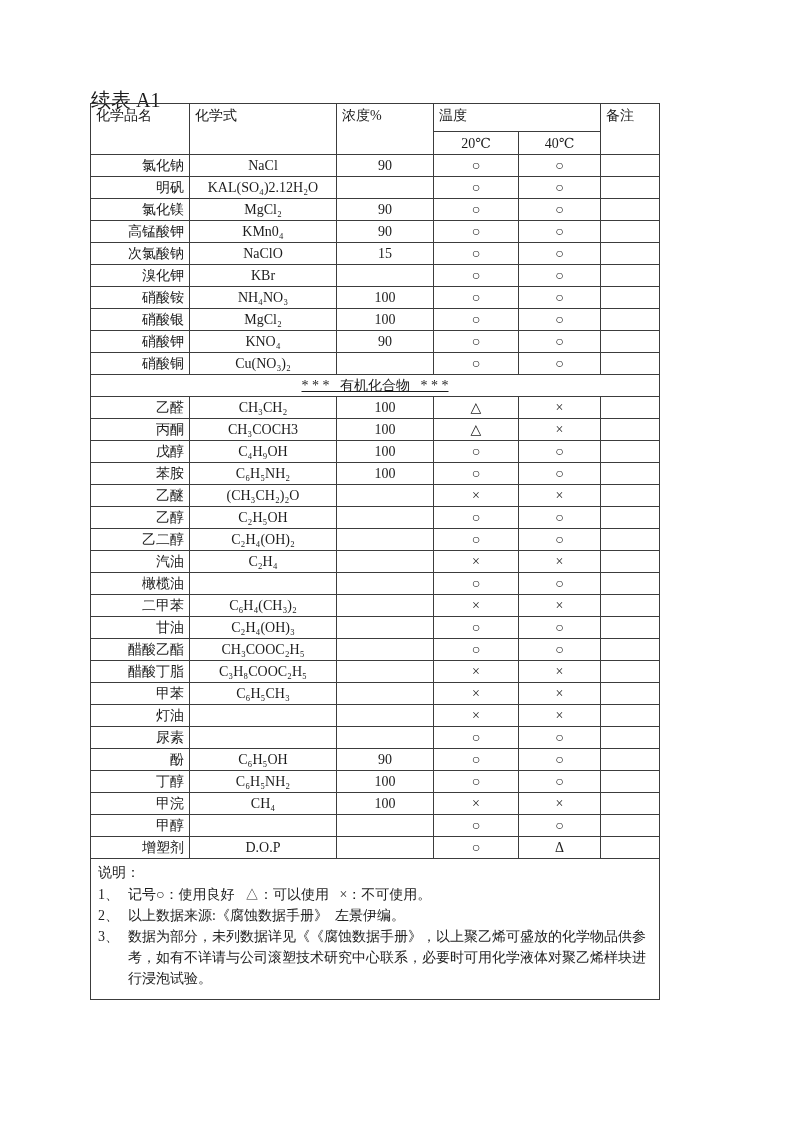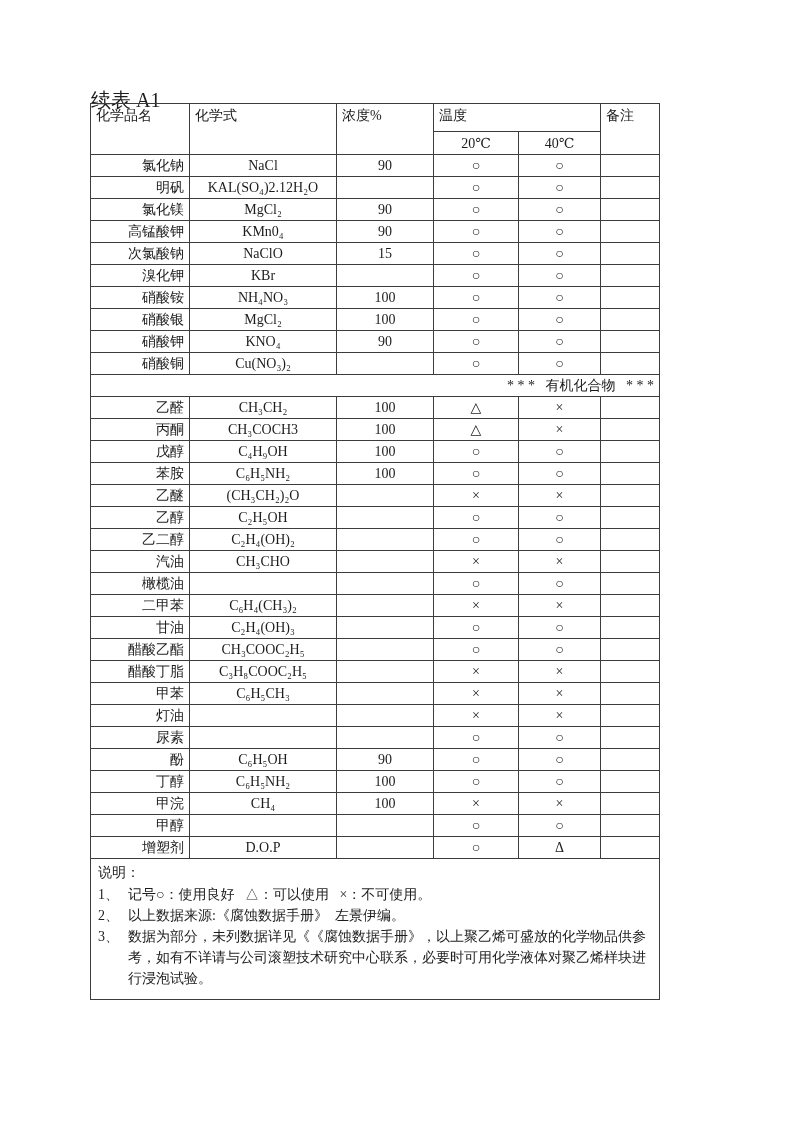--- a/index.html
+++ b/index.html
@@ -31,21 +31,21 @@
   .chem thead tr.h1 th { height:24px; }
   .chem thead tr.h2 th { height:19px; }
   .chem thead th.sub { text-align:center; }
   .chem tbody td { height:21px; line-height:21px; }
   .c-name   { text-align:right; }
   .c-formula{ text-align:center; }
   .c-conc   { text-align:center; }
   .c-mark   { text-align:center; }
   .c-remark { text-align:left; }
   .section-cell {
-    text-align:right; white-space:pre !important; padding-left:7px;
+    text-align:center; white-space:pre !important; padding-left:7px;text-decoration:underline;
   }
   .notes-cell {
     padding:3px 8px 10px 7px !important;
     height:auto !important; line-height:21px !important;
     white-space:normal !important;
     vertical-align:top;
   }
   .notes-title { line-height:22px; }
   .note-item { display:flex; align-items:flex-start; }
   .note-num { flex:0 0 30px; }
@@ -215,21 +215,21 @@
         <tr>
           <td class="c-name">乙二醇</td>
           <td class="c-formula">C₂H₄(OH)₂</td>
           <td class="c-conc"></td>
           <td class="c-mark">○</td>
           <td class="c-mark">○</td>
           <td class="c-remark"></td>
         </tr>
         <tr>
           <td class="c-name">汽油</td>
-          <td class="c-formula">CH₃CHO</td>
+          <td class="c-formula">C₂H₄</td>
           <td class="c-conc"></td>
           <td class="c-mark">×</td>
           <td class="c-mark">×</td>
           <td class="c-remark"></td>
         </tr>
         <tr>
           <td class="c-name">橄榄油</td>
           <td class="c-formula"></td>
           <td class="c-conc"></td>
           <td class="c-mark">○</td>

